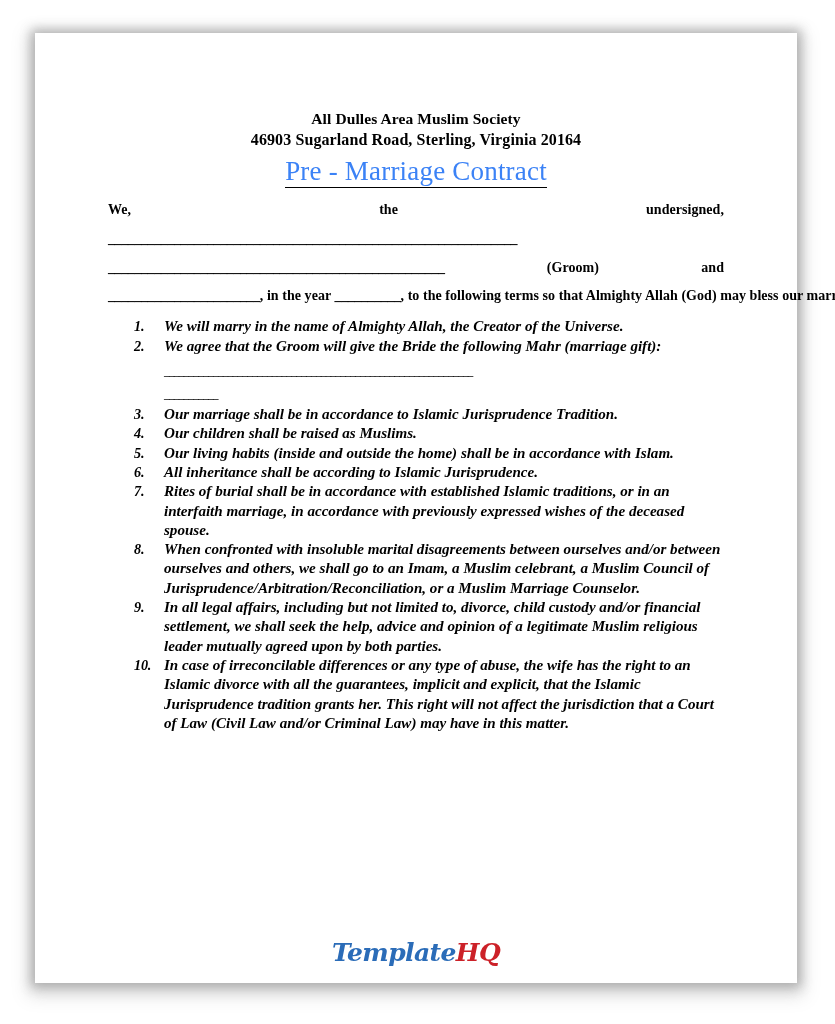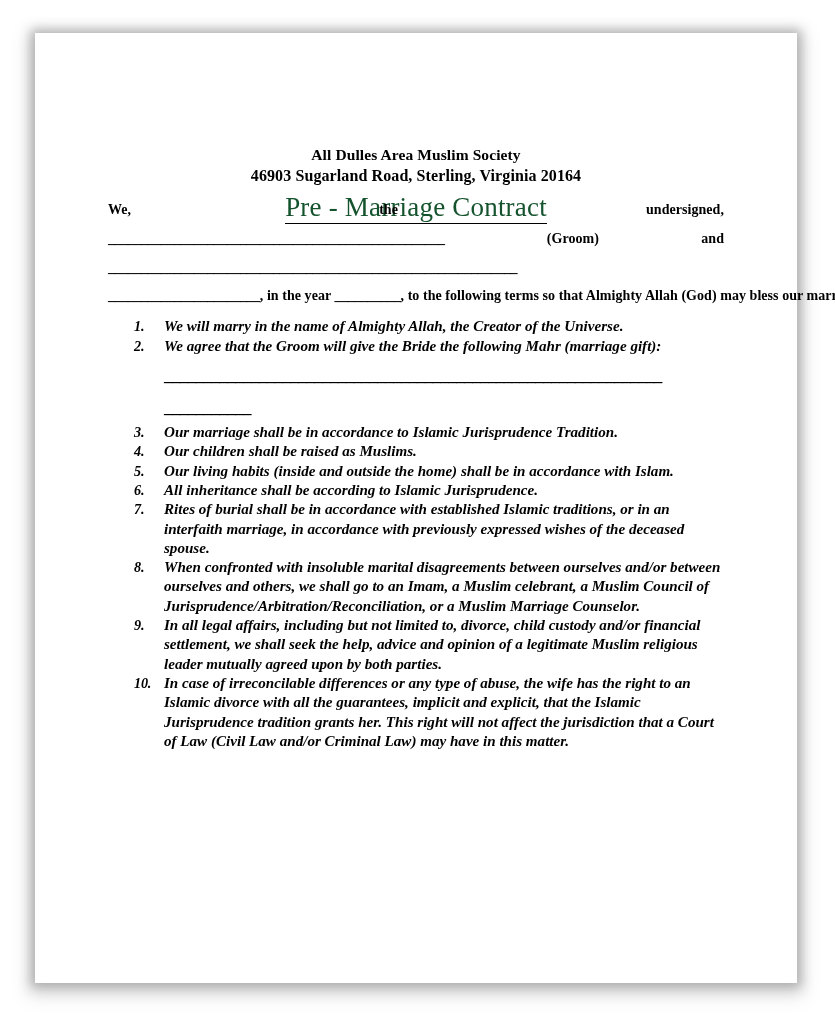--- a/index.html
+++ b/index.html
@@ -49,21 +49,21 @@
     left: 0;
     top: 0;
     width: 762px;
     height: 950px;
     padding: 0;
   }
 
   
   .header {
     text-align: center;
-    padding-top: 112px;
+    padding-top: 76px;
   }
   .org-name {
     font-family: "Liberation Serif", "DejaVu Serif", serif;
     font-weight: bold;
     font-size: 15.5px;
     letter-spacing: 0.1px;
     color: #000;
     line-height: 1.32;
   }
   .org-address {
@@ -71,21 +71,21 @@
     font-weight: bold;
     font-size: 16px;
     letter-spacing: 0.1px;
     color: #000;
     line-height: 1.32;
   }
   .doc-title {
     font-family: "Liberation Serif", "DejaVu Serif", serif;
     font-weight: normal;
     font-size: 27px;
-    color: #14532d;
+    color: #3b82f6;
     margin-top: 4px;
     line-height: 1.2;
     letter-spacing: 0.2px;
   }
   .doc-title span.ul {
     border-bottom: 1.5px solid #000;
     padding-bottom: 1px;
   }
 
   
@@ -151,21 +151,21 @@
     width: 30px;
     letter-spacing: -0.2px;
   }
   .terms > li > .txt {
     display: block;
   }
 
   .mahr-blanks {
     font-style: normal;
     font-weight: bold;
-    font-size: 17px;
+    font-size: 11px;
     line-height: 1.5;
     letter-spacing: -0.6px;
     margin-top: 7px;
     margin-bottom: 2px;
     word-break: break-all;
   }
 
   
   .logo {
     position: absolute;
@@ -199,23 +199,23 @@
         <div class="org-address">46903 Sugarland Road, Sterling, Virginia 20164</div>
         <div class="doc-title"><span class="ul">Pre - Marriage Contract</span></div>
       </div>
 
       <div class="body-area">
 
         <div class="intro">
 
           <span class="intro-line"><span>We,</span> <span>the</span> <span>undersigned,</span></span>
 
+          <span class="intro-line"><span class="blank">______________________________________________________________</span></span>
+
           <span class="intro-line"><span class="blank">___________________________________________________</span> <span>(Groom)  and</span></span>
-
-          <span class="intro-line"><span class="blank">______________________________________________________________</span></span>
 
 
           <span class="intro-line"><span class="blank">_______________________</span><span>, in the year</span> <span class="blank">__________</span><span>, to the following terms so that Almighty Allah (God) may bless our marriage and make it last forever with happiness:</span></span>
 
         </div>
 
         <ol class="terms">
 
           <li>
             <span class="num">1.</span>
@@ -265,16 +265,17 @@
           </li>
 
           <li class="wide-num">
             <span class="num">10.</span>
             <span class="txt">In case of irreconcilable differences or any type of abuse, the wife has the right to an Islamic divorce with all the guarantees, implicit and explicit, that the Islamic Jurisprudence tradition grants her.  This right will not affect the jurisdiction that a Court of Law (Civil Law and/or Criminal Law) may have in this matter.</span>
           </li>
 
         </ol>
       </div>
 
+      <div class="logo"><span class="tpl">Template</span><span class="hq">HQ</span></div>
 
     </div>
   </div>
 </div>
 
 </body></html>

